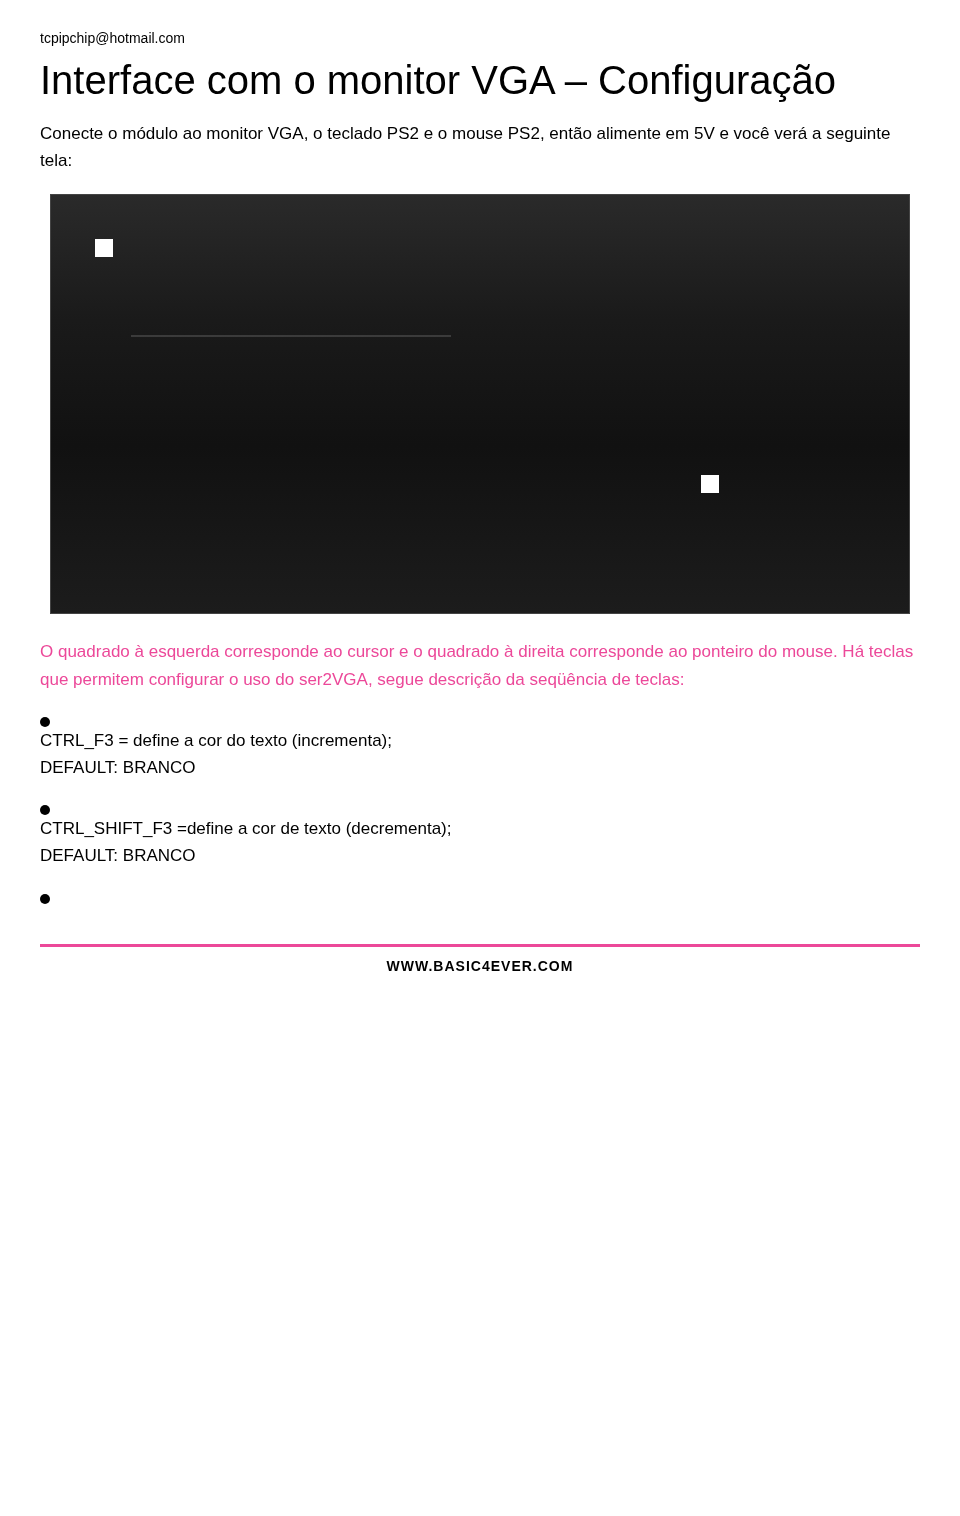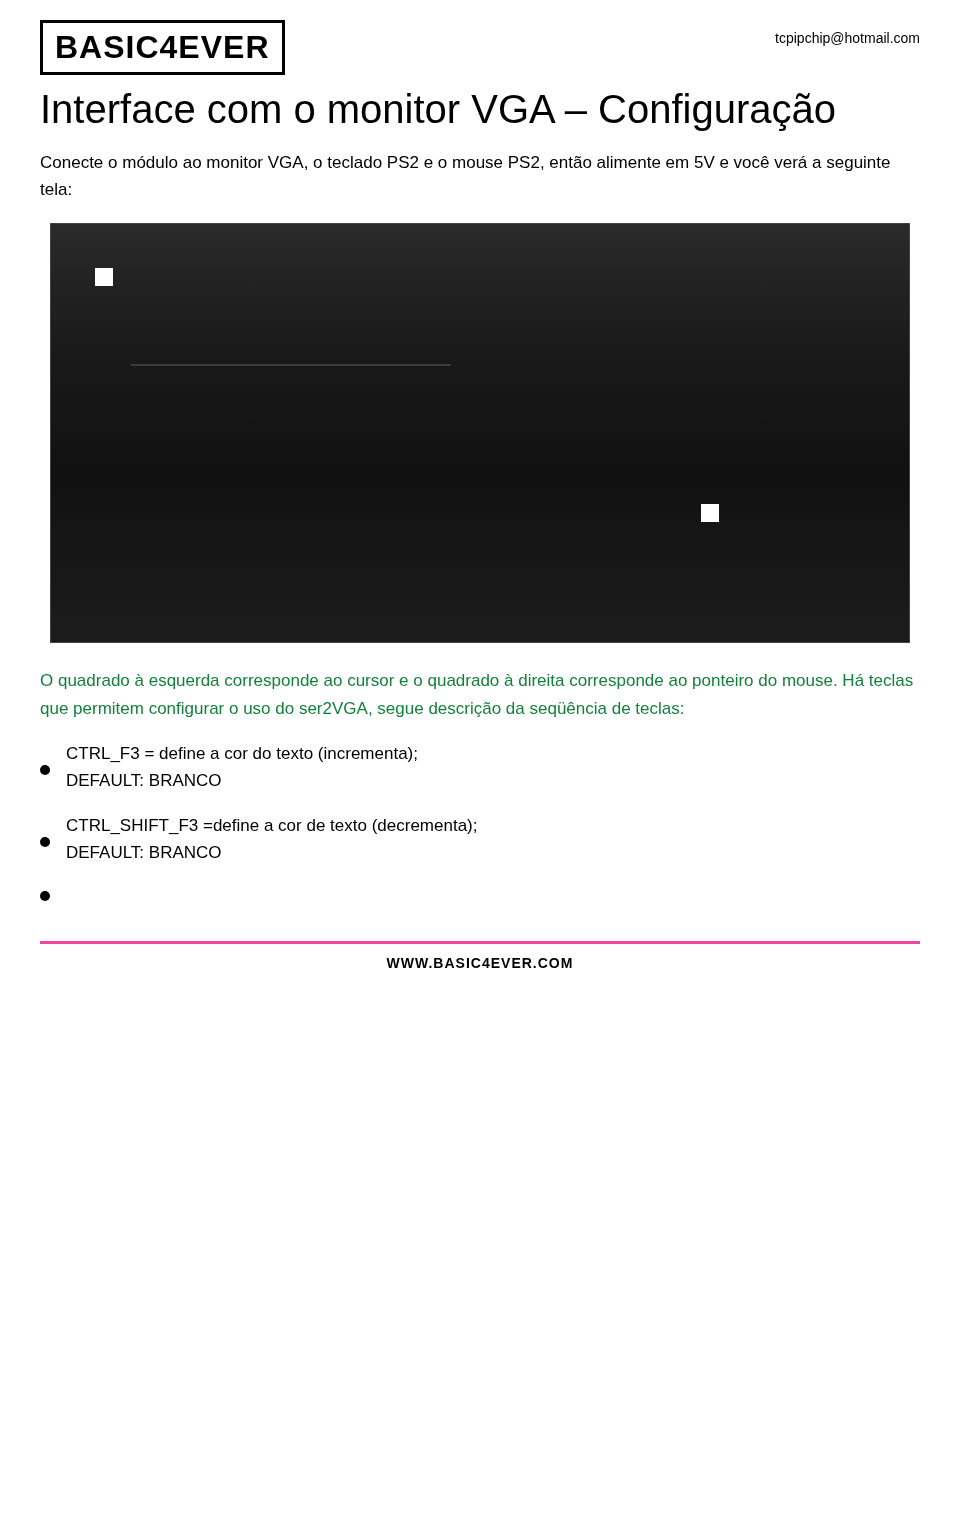--- a/index.html
+++ b/index.html
@@ -100,35 +100,36 @@
       position: absolute;
       top: 140px;
       left: 80px;
       width: 320px;
       height: 2px;
       background: rgba(255,255,255,0.15);
     }
 
     .description-text {
       font-size: 17px;
-      color: #15803d;
+      color: #ec4899;
       line-height: 1.6;
       margin-bottom: 18px;
     }
 
     .list-section {
       margin-top: 12px;
     }
 
     .list-item {
       display: flex;
-      align-items: center;
+      align-items: flex-start;
       margin-bottom: 18px;
       font-size: 17px;
       line-height: 1.6;
+      flex-direction: column;
     }
 
     .bullet {
       width: 10px;
       height: 10px;
       background: #000;
       border-radius: 50%;
       margin-top: 6px;
       margin-right: 16px;
       flex-shrink: 0;
@@ -158,23 +159,20 @@
       font-weight: bold;
       letter-spacing: 1px;
     }
   </style>
 </head>
 <body>
 
 <div class="page-container">
 
   <div class="header">
-    <div class="logo-box">
-      <span class="logo-text">BASIC4EVER</span>
-    </div>
     <div class="email-text">tcpipchip@hotmail.com</div>
   </div>
 
   <h1 class="page-title">Interface com o monitor VGA – Configuração</h1>
 
   <p class="intro-text">Conecte o módulo ao monitor VGA, o teclado PS2 e o mouse PS2, então alimente em 5V e você verá a seguinte tela:</p>
 
   <div class="screen-image">
     <div class="screen-cursor"></div>
     <div class="screen-line"></div>

